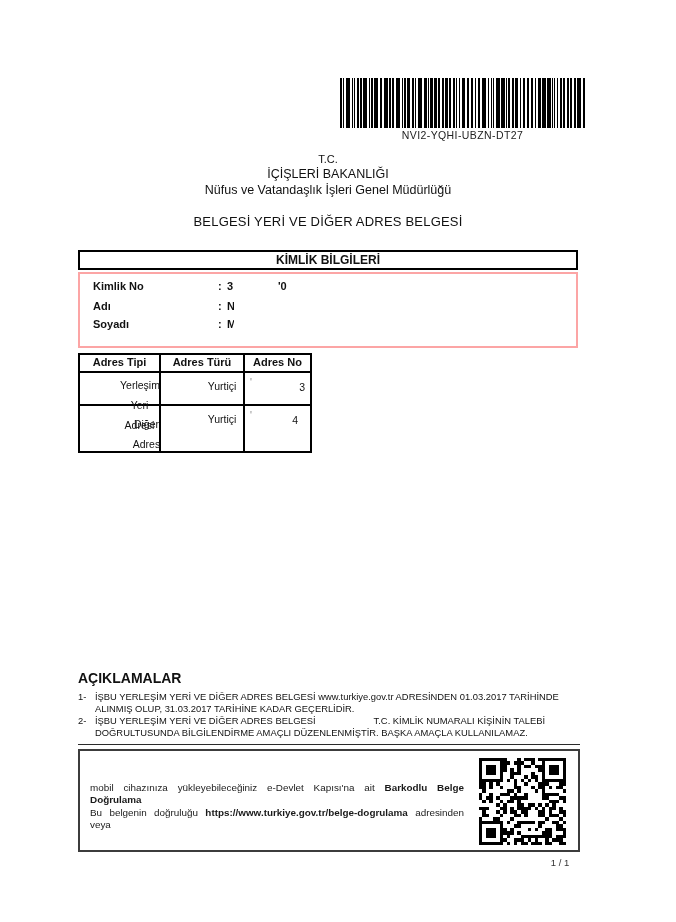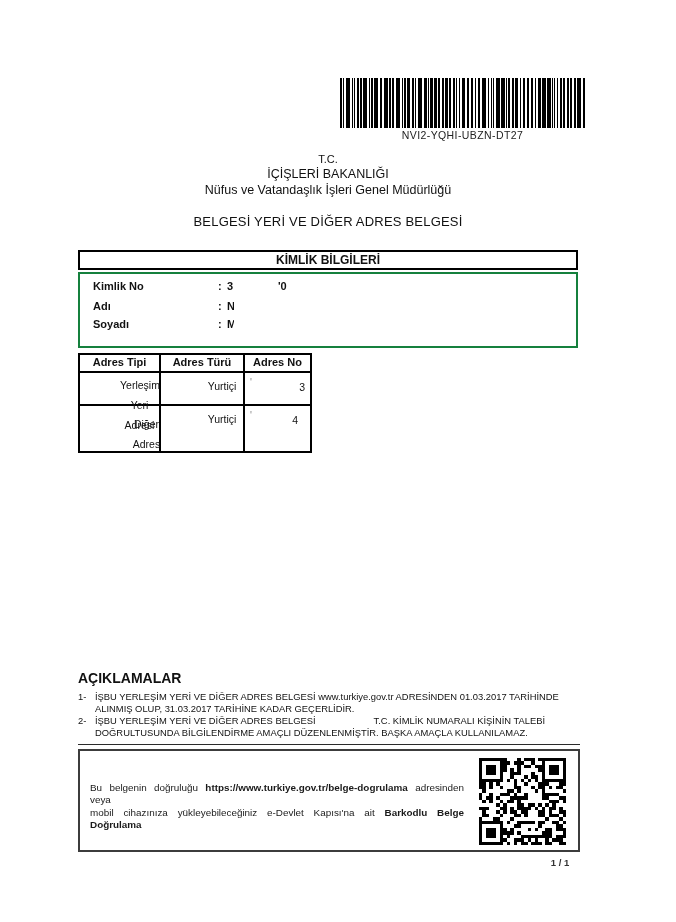--- a/index.html
+++ b/index.html
@@ -19,21 +19,21 @@
   
   .hdr { left:0; top:152px; width:656px; text-align:center; font-weight:normal; }
   .hdr-tc   { font-size:11px; line-height:14px; }
   .hdr-min  { font-size:12.5px; line-height:16px; }
   .hdr-dir  { font-size:12.5px; line-height:17px; }
   .hdr-title{ margin-top:15px; font-size:13px; letter-spacing:.2px; }
 
   
   .id-head { left:78px; top:250px; width:500px; height:20px; border:2px solid #000;
     text-align:center; font-weight:bold; font-size:12px; line-height:16px; }
-  .id-body { left:78px; top:272px; width:500px; height:76px; border:2px solid #15803d; }
+  .id-body { left:78px; top:272px; width:500px; height:76px; border:2px solid #fca5a5; }
   .id-row  { position:absolute; left:0; width:100%; height:16px; font-size:11px; font-weight:bold; }
   .id-row .lbl  { position:absolute; left:13px; }
   .id-row .col  { position:absolute; left:138px; }
   .id-row .fr1  { position:absolute; left:147px; display:inline-block; max-width:7px; overflow:hidden; white-space:nowrap; }
   .id-row .fr2  { position:absolute; left:198px; }
 
   
   .adr-left { left:78px; top:353px; width:234px; height:100px; border:2px solid #000; }
   .vline { position:absolute; top:0; bottom:0; width:2px; background:#000; }
   .hline { position:absolute; left:0; right:0; height:2px; background:#000; }
@@ -59,21 +59,21 @@
   
   .rule { left:78px; top:744px; width:502px; height:0; border-top:1.5px solid #2b2b2b; }
   .verify-box { left:78px; top:749px; width:502px; height:103px; border:2px solid #3c3c3c; }
   .verify-text { position:absolute; left:10px; top:31px; width:374px;
     font-size:9.9px; line-height:12.4px; color:#1a1a1a; }
   .vline-just { text-align:justify; text-align-last:justify; }
   .verify-text b { font-weight:bold; }
   .qr-wrap { position:absolute; left:399px; top:7px; width:87px; height:87px; }
 
   .page-num { left:540px; top:857px; width:40px; text-align:center;
-    font-size:9.5px; font-weight:bold; color:#333; }
+    font-size:9.5px; font-weight:normal; color:#333; }
 </style>
 </head>
 <body>
 
 <div class="page">
 
   <div class="abs barcode-wrap"><svg width="245" height="50" viewBox="0 0 245 50" fill="#000" shape-rendering="crispEdges" xmlns="http://www.w3.org/2000/svg">
         <rect x="0" y="0" width="2" height="50"></rect>
         <rect x="3" y="0" width="1" height="50"></rect>
         <rect x="6" y="0" width="4" height="50"></rect>
@@ -206,22 +206,22 @@
         <span>İŞBU YERLEŞİM YERİ VE DİĞER ADRES BELGESİ</span><span class="gap-spacer"></span><span>T.C. KİMLİK NUMARALI KİŞİNİN TALEBİ</span>
       </div>
       <div>DOĞRULTUSUNDA BİLGİLENDİRME AMAÇLI DÜZENLENMİŞTİR. BAŞKA AMAÇLA KULLANILAMAZ.</div>
     </div>
   </div>
 
   <div class="abs rule"></div>
 
   <div class="abs verify-box">
     <div class="verify-text">
+      <div class="vline-just"><span>mobil cihazınıza yükleyebileceğiniz e-Devlet Kapısı'na ait </span><b>Barkodlu Belge Doğrulama</b></div>
       <div class="vline-just"><span>Bu belgenin doğruluğu </span><b>https://www.turkiye.gov.tr/belge-dogrulama</b><span> adresinden veya</span></div>
-      <div class="vline-just"><span>mobil cihazınıza yükleyebileceğiniz e-Devlet Kapısı'na ait </span><b>Barkodlu Belge Doğrulama</b></div>
     </div>
     <div class="qr-wrap"><svg width="87" height="87" viewBox="0 0 25 25" fill="#000" shape-rendering="crispEdges" xmlns="http://www.w3.org/2000/svg">
           <rect x="0" y="0" width="1" height="1"></rect>
           <rect x="1" y="0" width="1" height="1"></rect>
           <rect x="2" y="0" width="1" height="1"></rect>
           <rect x="3" y="0" width="1" height="1"></rect>
           <rect x="4" y="0" width="1" height="1"></rect>
           <rect x="5" y="0" width="1" height="1"></rect>
           <rect x="6" y="0" width="1" height="1"></rect>
           <rect x="7" y="0" width="1" height="1"></rect>

